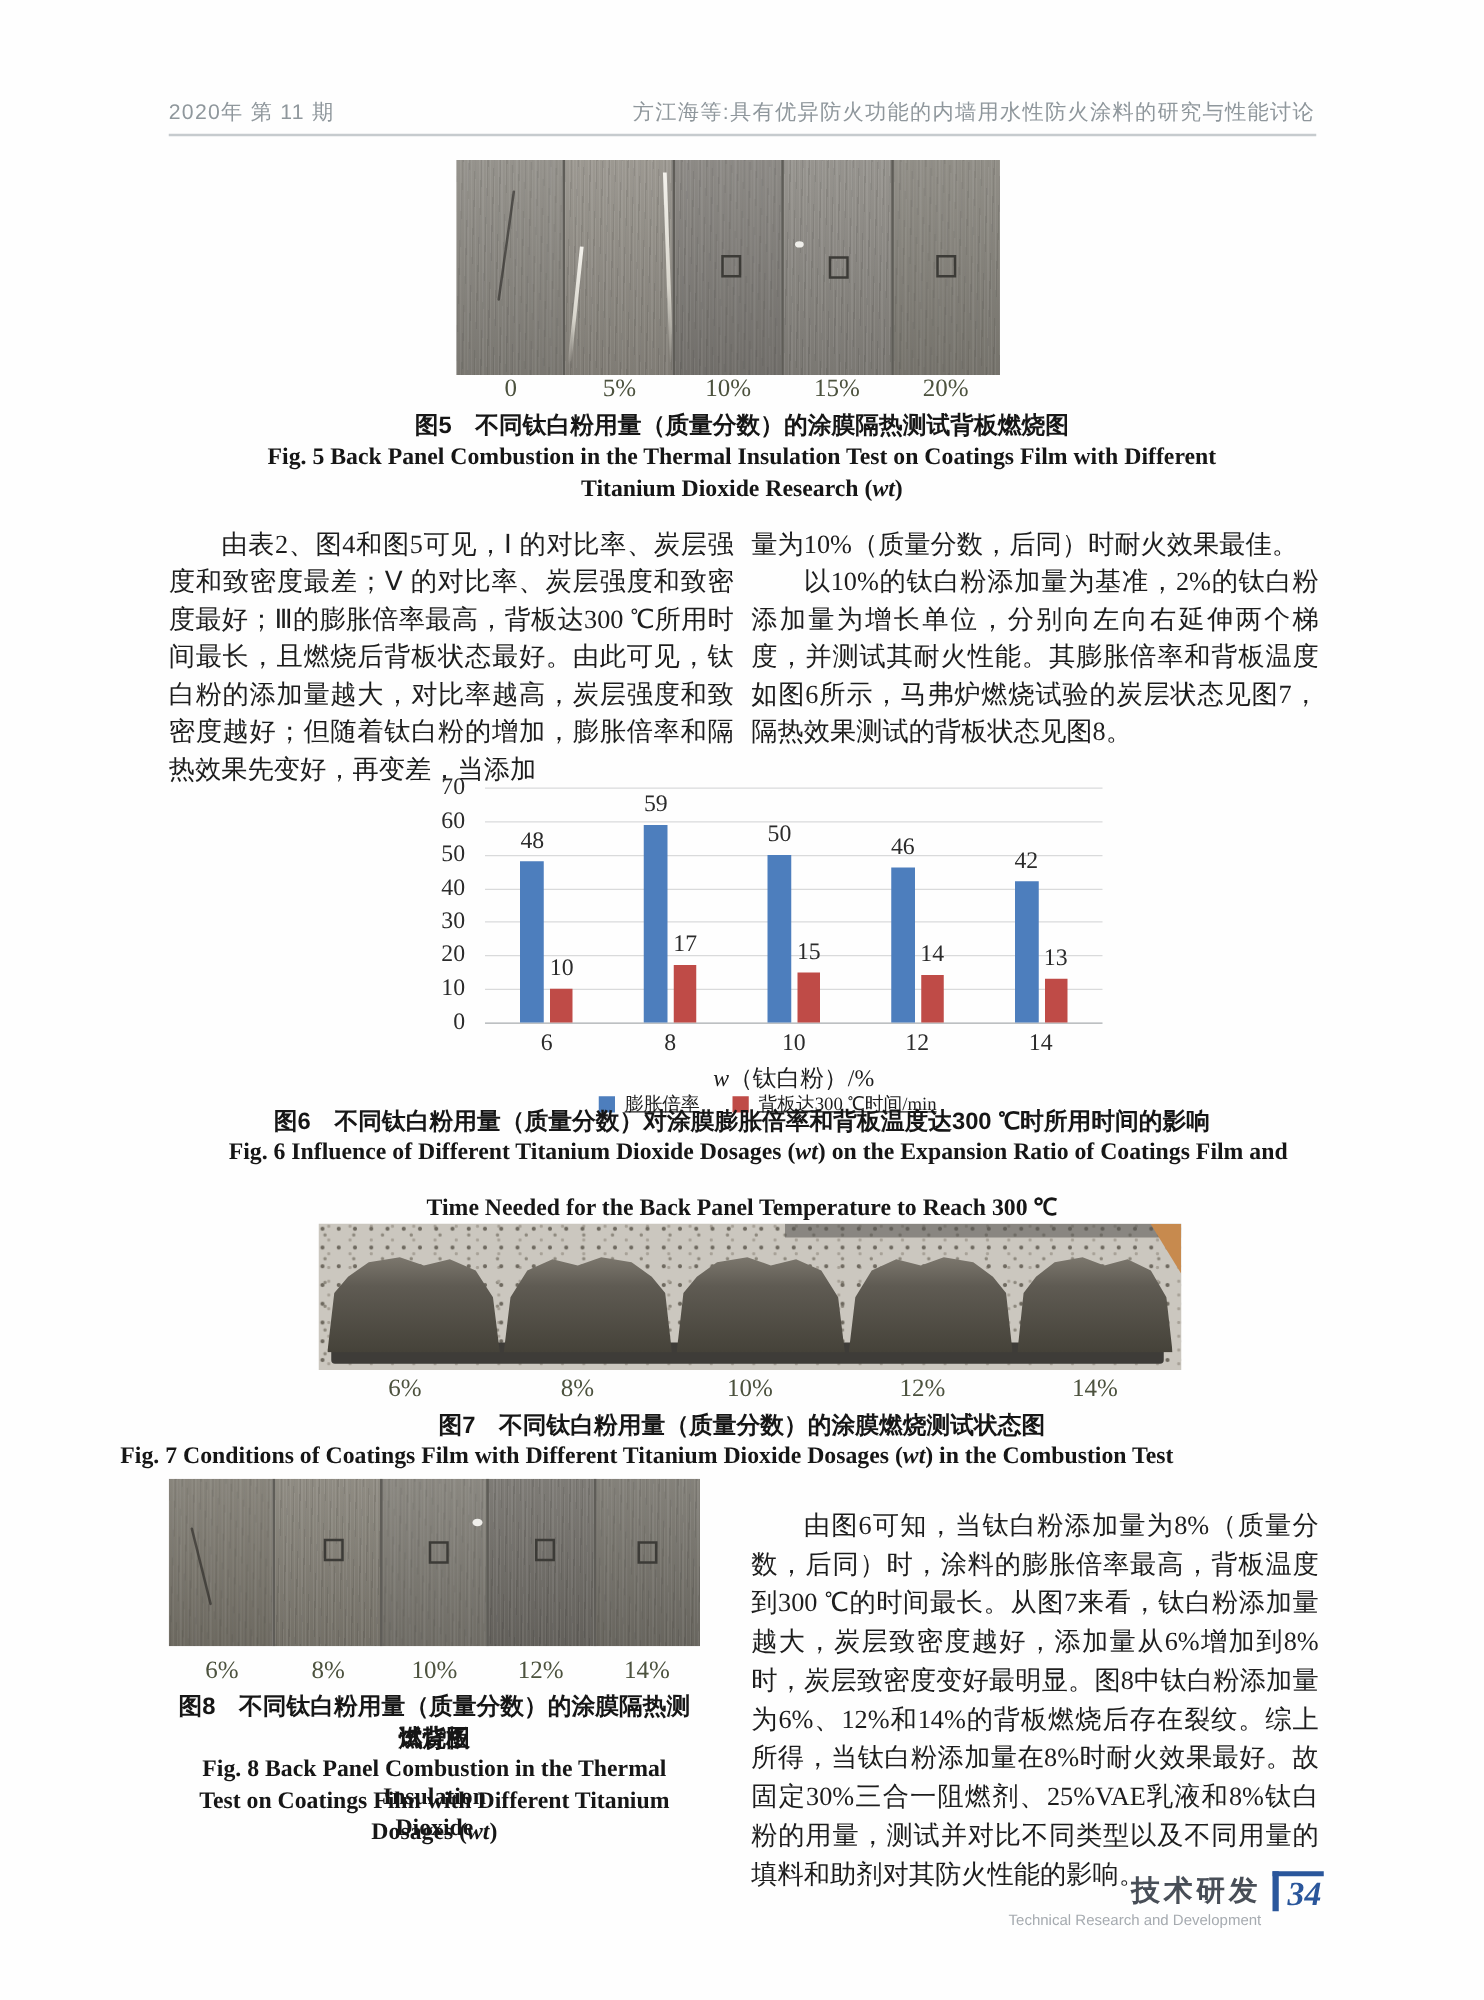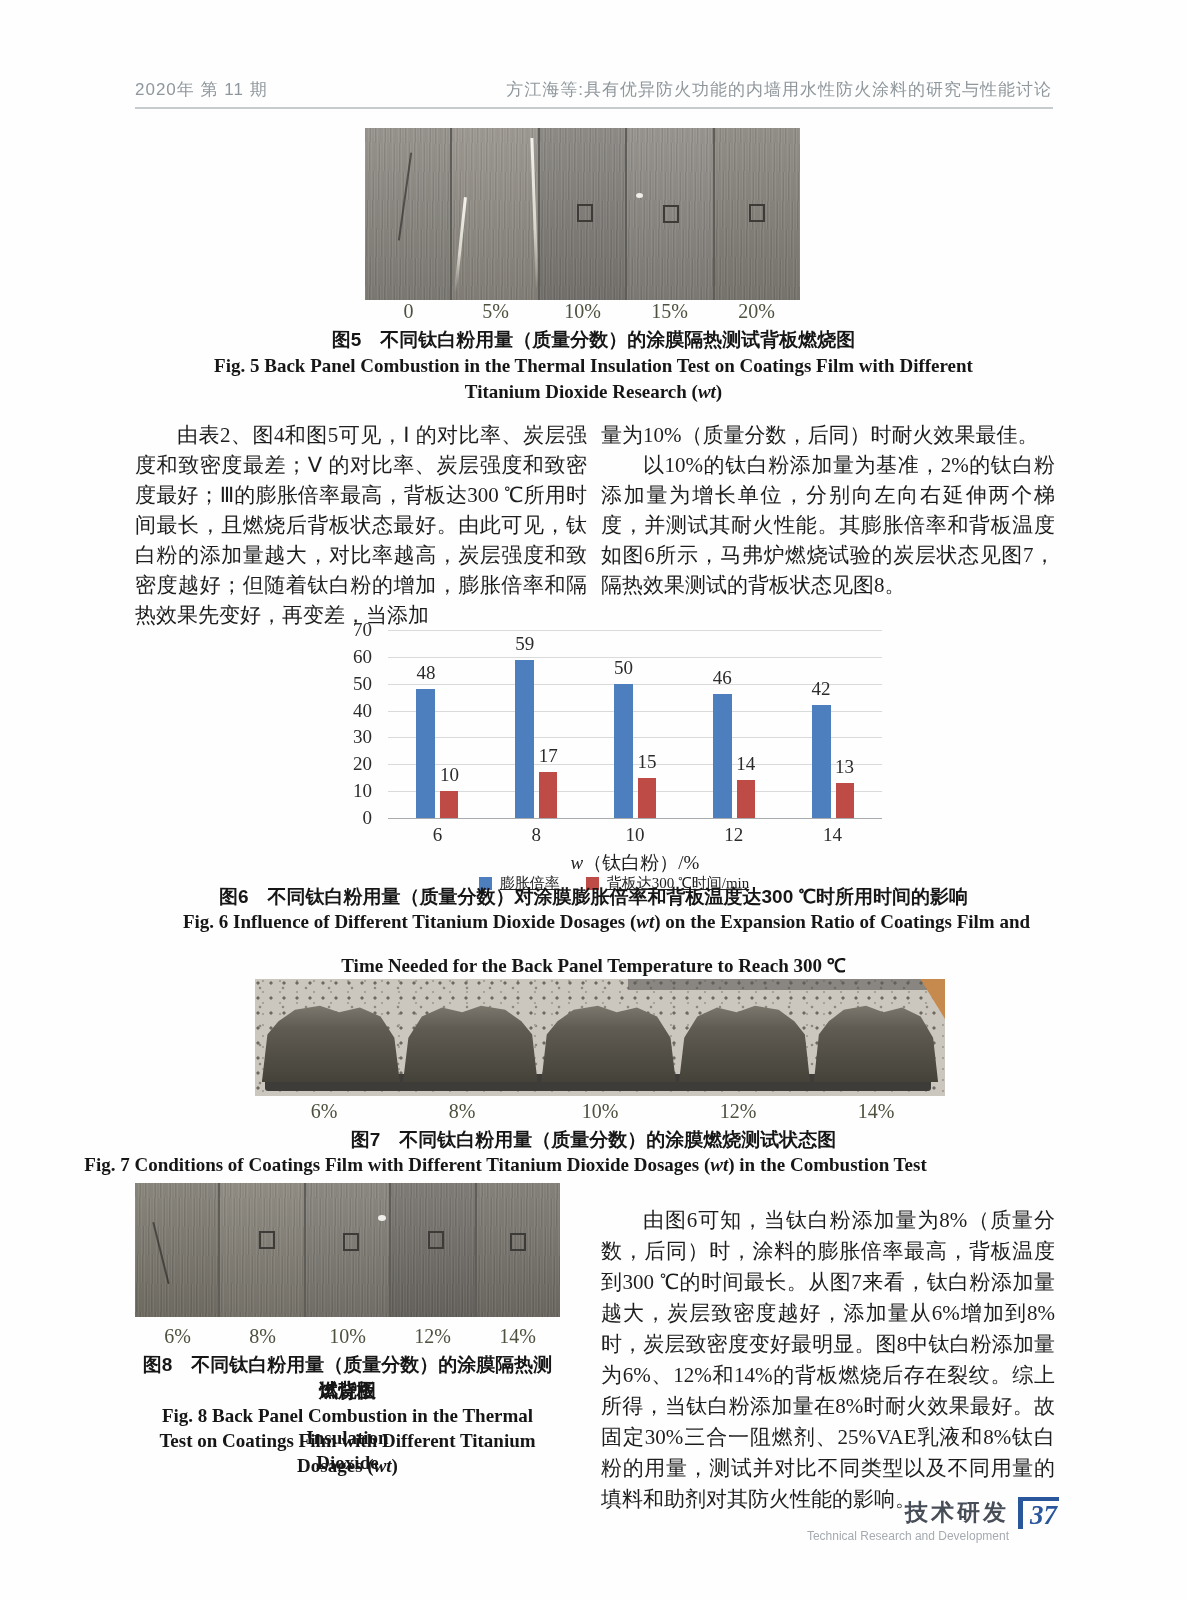--- a/index.html
+++ b/index.html
@@ -200,21 +200,21 @@
     <div class="mound" style="left:81%;width:18%;"></div>
   </div>
   <div class="abs labrow" style="left:255px;top:1100px;width:690px;">
       <span>6%</span>
       <span>8%</span>
       <span>10%</span>
       <span>12%</span>
       <span>14%</span>
     </div>
   <div class="abs capzh" style="left:0;width:1187px;top:1127px;">图7　不同钛白粉用量（质量分数）的涂膜燃烧测试状态图</div>
-  <div class="abs capen" style="left:0;width:1011px;top:1154px;">
+  <div class="abs capen" style="left:12px;width:1011px;top:1154px;">
     <span>Fig. 7   Conditions of Coatings Film with Different Titanium Dioxide Dosages (</span><i>wt</i><span>) in the Combustion Test</span>
   </div>
 
   <div class="abs photo" style="left:135px;top:1183px;width:425px;height:134px;">
     <div class="panel" style="background-color:#7b776d;">
       <div class="crackd" style="left:30%;top:28%;height:48%;transform:rotate(-14deg);"></div>
     </div>
     <div class="panel" style="background-color:#837f75;">
       <div class="sq" style="left:46%;top:36%;"></div>
     </div>
@@ -247,17 +247,17 @@
   <div class="abs bodytxt" style="left:601px;top:1205px;width:454px;line-height:31px;">
     <p class="indent">由图6可知，当钛白粉添加量为8%（质量分数，后同）时，涂料的膨胀倍率最高，背板温度到300 ℃的时间最长。从图7来看，钛白粉添加量越大，炭层致密度越好，添加量从6%增加到8%时，炭层致密度变好最明显。图8中钛白粉添加量为6%、12%和14%的背板燃烧后存在裂纹。综上所得，当钛白粉添加量在8%时耐火效果最好。故固定30%三合一阻燃剂、25%VAE乳液和8%钛白粉的用量，测试并对比不同类型以及不同用量的填料和助剂对其防火性能的影响。</p>
   </div>
 
   <div class="abs" style="right:128px;top:1497px;display:flex;align-items:flex-start;gap:9px;">
     <div>
       <div class="ft-zh">技术研发</div>
       <div class="ft-en">Technical Research and Development</div>
     </div>
     <div class="pgbox">
-      <div class="pgnum">37</div>
+      <div class="pgnum">34</div>
     </div>
   </div>
 
 </div>
 
 </body></html>

